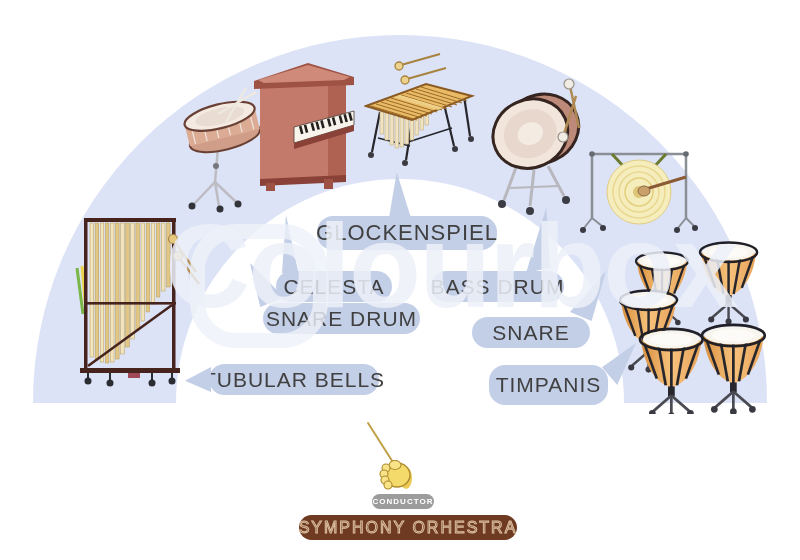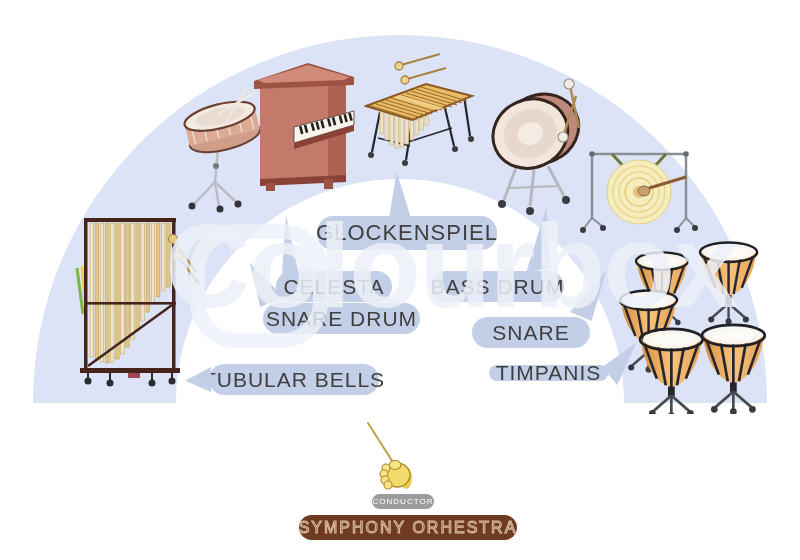--- a/index.html
+++ b/index.html
@@ -40,34 +40,34 @@
     clip-path:polygon(85% 0, 0 100%, 100% 92%);}
   .pill-snare-drum{left:231px;top:303px;width:157px;height:31px;margin-left:32px;}
   .pill-snare-drum .tail{left:-13px;top:-40px;width:34px;height:44px;
     clip-path:polygon(0 0, 30% 100%, 100% 78%);}
   .pill-gong{left:472px;top:317px;width:118px;height:31px;}
   .pill-gong .tail{right:-16px;top:-46px;width:36px;height:50px;
     clip-path:polygon(100% 0, 0 82%, 60% 100%);}
   .pill-tubular-bells{left:209px;top:364px;width:170px;height:31px;}
   .pill-tubular-bells .tail{left:-24px;top:3px;width:26px;height:25px;
     clip-path:polygon(0 55%, 100% 0, 100% 100%);}
-  .pill-timpanis{left:489px;top:365px;width:119px;height:16px;}
+  .pill-timpanis{left:489px;top:365px;width:119px;height:40px;}
   .pill-timpanis .tail{right:-28px;top:-22px;width:34px;height:42px;
     clip-path:polygon(100% 0, 0 58%, 45% 100%);}
 
   
   .wm-text{position:absolute;left:165px;top:198px;z-index:6;pointer-events:none;
     font-size:118px;font-weight:bold;letter-spacing:-2px;color:#edf1f9;opacity:.85;}
   .wm-logo{position:absolute;left:190px;top:224px;width:138px;height:124px;z-index:6;
     pointer-events:none;border:15px solid #edf1f9;border-radius:46px;opacity:.8;box-sizing:border-box;}
 
   
   .conductor-pill{position:absolute;left:372px;top:494px;width:62px;height:15px;z-index:5;
     background:#9c9c9c;border-radius:8px;display:flex;align-items:center;justify-content:center;
-    color:#ffffff;font-size:8px;font-weight:normal;letter-spacing:1px;}
+    color:#ffffff;font-size:8px;font-weight:bold;letter-spacing:1px;}
   .banner{position:absolute;left:288px;top:515px;width:218px;height:25px;z-index:5;
     background:#6f3a22;border-radius:13px;display:flex;align-items:center;justify-content:flex-start;margin-left:11px;}
 </style>
 </head>
 <body>
 
 <div class="scene">
 
   <div class="stage-outer"></div>
   <div class="stage-inner"></div>

